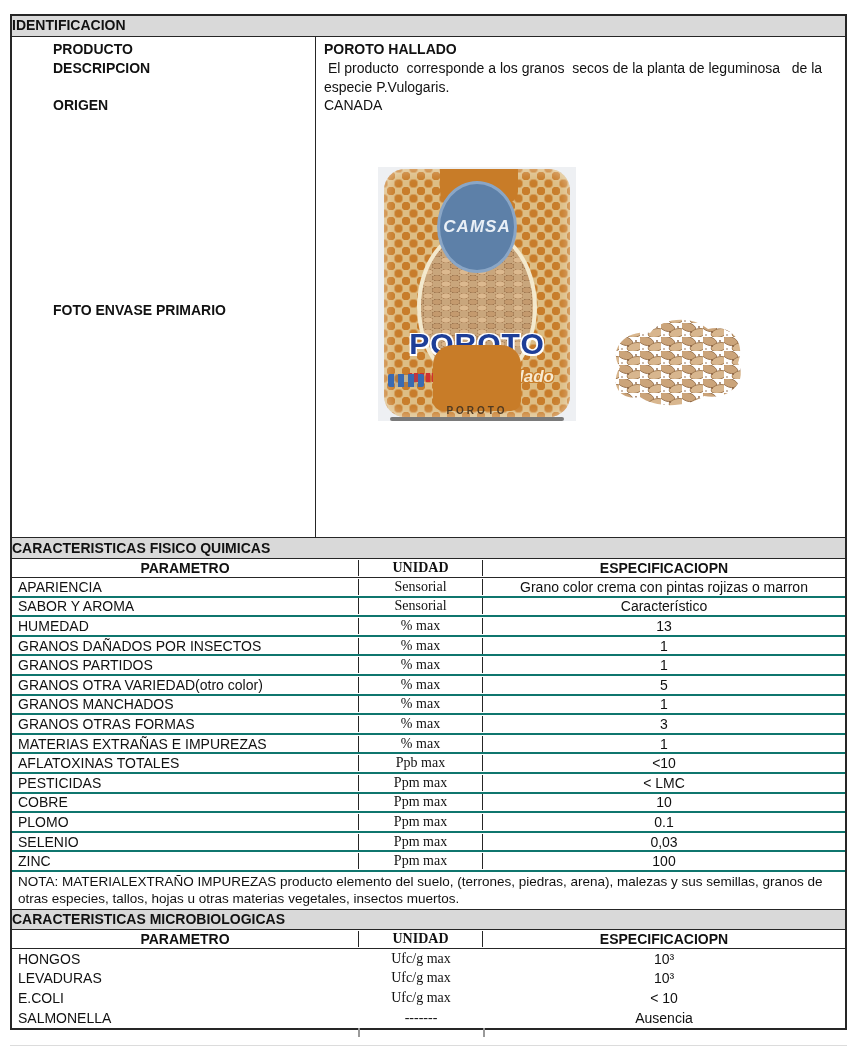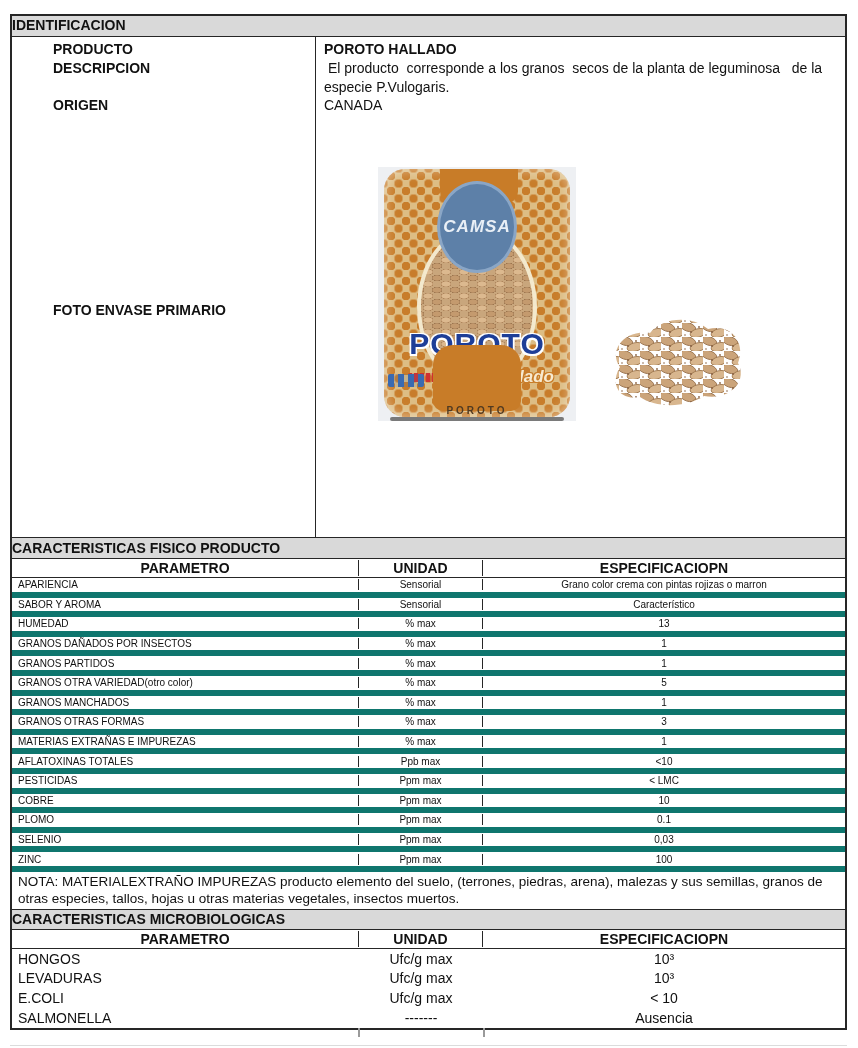--- a/index.html
+++ b/index.html
@@ -18,25 +18,25 @@
   .id-body { display:flex; height:500px;padding-left:34px; }
   .id-left { width:270px; border-right:1.5px solid #262626; position:relative; }
   .id-right { flex:1; position:relative; }
   .lbl { position:absolute; left:7px; font-weight:bold; font-size:14px; white-space:nowrap; }
   .val { position:absolute; left:8px; font-size:14px; white-space:pre; }
   .val.b { font-weight:bold; }
 
   
   .trow { display:flex; align-items:center; }
   .c1 { width:347px; border-right:1.5px solid #262626; display:flex; align-items:center; padding-left:6px; }
-  .c2 { width:124px; border-right:1.5px solid #262626; display:flex; align-items:center; justify-content:center; }
+  .c2 { width:124px; border-right:1.5px solid #262626; display:flex; align-items:center; justify-content:center;font-family:Liberation Serif, serif; }
   .c3 { flex:1; display:flex; align-items:center; justify-content:center; }
   .thead { height:19px; border-bottom:1.2px solid #262626; font-weight:bold; font-size:14px; }
   .thead .c1 { justify-content:center; padding-left:0; }
-  .data-row { height:19.6px; border-bottom:6px solid #0f766e; font-size:10px; }
+  .data-row { height:19.6px; border-bottom:2px solid #0f766e; font-size:14px; }
   .micro-row { height:19.7px; font-size:14px; border-bottom:none; }
   .micro-row .c1, .micro-row .c2 { border-right:none; }
 
   .nota { height:38px; border-bottom:1.5px solid #262626; font-size:13.5px; line-height:17.5px; padding:1px 6px 0 6px; }
 
   
   .stub { position:absolute; width:1.5px; height:9px; background:#9a9a9a; }
   .faint-line { position:absolute; left:10px; width:837px; height:1px; background:#dcdcdc; }
 
   
@@ -128,21 +128,21 @@
                 <circle cx="17" cy="4" r="0.9" fill="#8a6242"></circle>
                 <circle cx="3" cy="12" r="0.8" fill="#8a6242"></circle>
               </pattern>
             </defs>
             <path d="M22,58 C10,42 26,20 52,24 C64,8 94,6 110,20 C134,14 148,34 140,54 C150,72 132,92 106,87 C86,100 56,98 42,88 C20,92 12,74 22,58 Z" fill="url(#beanp)"></path>
           </svg>
         </div>
       </div>
     </div>
 
-    <div class="bar mid">CARACTERISTICAS FISICO PRODUCTO</div>
+    <div class="bar mid">CARACTERISTICAS FISICO QUIMICAS</div>
 
     <div class="trow thead">
       <div class="c1">PARAMETRO</div>
       <div class="c2">UNIDAD</div>
       <div class="c3">ESPECIFICACIOPN</div>
     </div>
 
     <div class="trow data-row">
       <div class="c1">APARIENCIA</div>
       <div class="c2">Sensorial</div>

